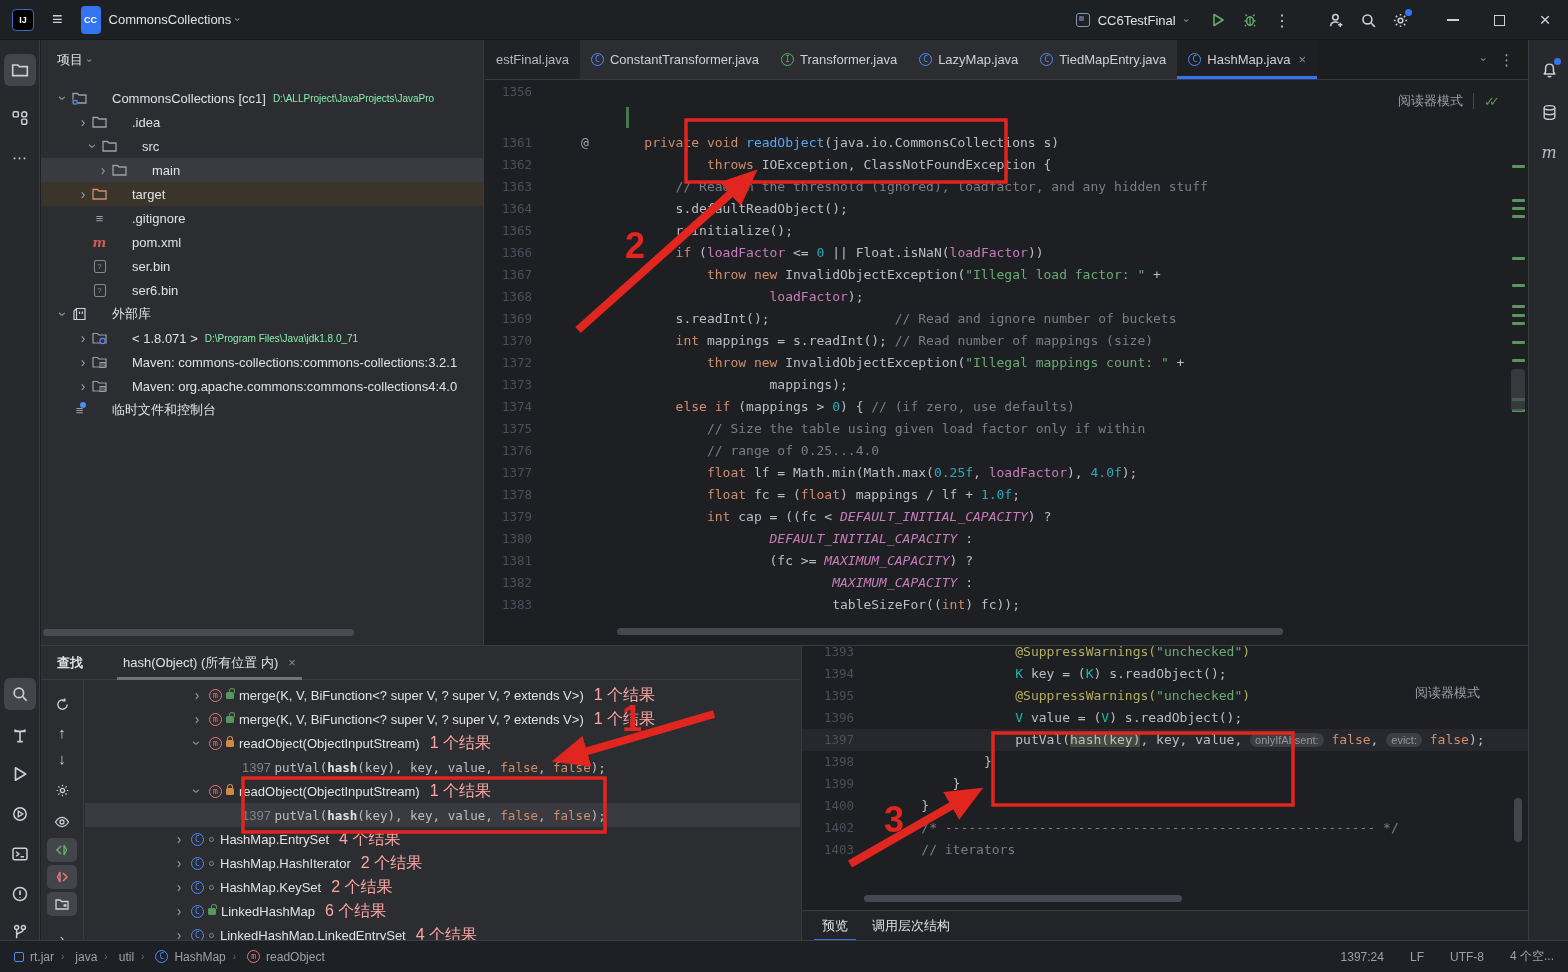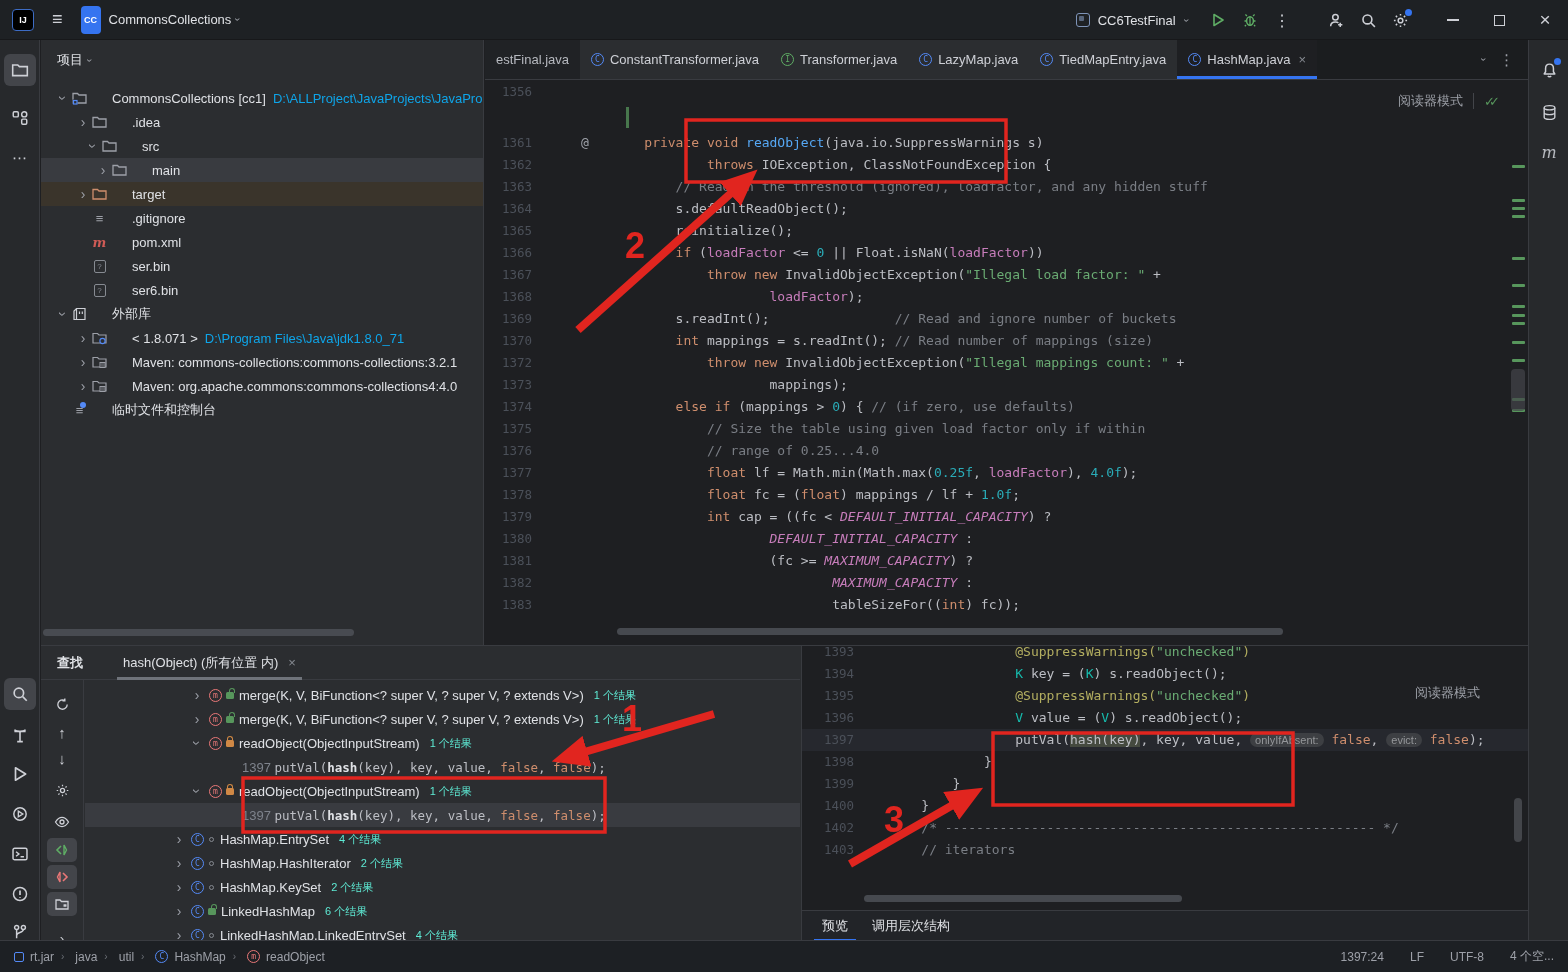--- a/index.html
+++ b/index.html
@@ -38,21 +38,21 @@
 
   
   .projpanel{position:absolute;left:41px;top:40px;width:443px;height:605px;background:var(--bg-panel);border-right:1px solid var(--border);overflow:hidden}
   .pp-head{height:40px;display:flex;align-items:center;padding-left:16px;font-size:13px;color:var(--text)}
   .tree{position:absolute;left:0;top:46px;width:443px}
   .trow{height:24px;display:flex;align-items:center;font-size:13px;white-space:nowrap;overflow:hidden}
   .trow.sel{background:#393b40}
   .trow.tint{background:#3a342b}
   .tchev{color:#9da0a8;font-size:14px;width:16px;text-align:center;flex:none}
   .tchev.open{transform:rotate(90deg)}
-  .tpath{color:#0ea5e9;margin-left:7px;font-size:13px}
+  .tpath{color:#86efac;margin-left:7px;font-size:10px}
   .tlabel{margin-left:24px;color:var(--text)}
   .ticon{flex:none;width:17px;height:16px;position:relative;display:flex;align-items:center;justify-content:center}
   .hsb{position:absolute;height:7px;border-radius:4px;background:#4e5157;opacity:.85}
 
   
   .tabbar{position:absolute;left:485px;top:40px;width:1043px;height:40px;background:#1b1d1f;border-bottom:1px solid var(--border);display:flex;align-items:stretch}
   .etab{display:flex;align-items:center;padding:0 11px;font-size:13px;color:#ced0d6;background:var(--bg-panel);position:relative;white-space:nowrap}
   .etab.first{background:#202225;color:#b6b9bf}
   .etab.active{background:#1e1f22}
   .etab.active::after{content:'';position:absolute;left:0;right:0;bottom:0;height:3px;background:var(--accent)}
@@ -93,21 +93,21 @@
   .findtitle{font-size:13px;font-weight:bold;color:var(--text);margin-left:16px}
   .findtab{margin-left:40px;font-size:13px;color:var(--text);position:relative;height:34px;display:flex;align-items:center}
   .findtab::after{content:'';position:absolute;left:-6px;right:-6px;bottom:0;height:3px;background:#6f737a}
   .findtab .close{margin-left:10px;color:#868a91}
   .ftoolbar{position:absolute;left:0;top:34px;width:43px;height:261px;border-right:1px solid var(--border)}
   .fti{position:absolute;left:6px;width:30px;height:24px;display:flex;align-items:center;justify-content:center;color:#ced0d6;font-size:15px;border-radius:5px}
   .fti.tog{background:#43454a}
   .findtree{position:absolute;left:44px;top:37px;width:715px;height:258px;overflow:hidden;font-size:13px}
   .fr{height:24px;display:flex;align-items:center;white-space:pre}
   .fr.sel{background:#393b40}
-  .fr .cnt{color:#5eead4;margin-left:10px;font-size:11px}
+  .fr .cnt{color:#fca5a5;margin-left:10px;font-size:16px}
   .fr .flabel{color:var(--text)}
   .rn{color:#7e838c}.rp{color:#bcbec4;font-family:"DejaVu Sans Mono","Liberation Mono",monospace;font-size:12.5px}
   .rb{color:#dfe1e5;font-weight:bold;font-family:"DejaVu Sans Mono","Liberation Mono",monospace;font-size:12.5px}
   .rk{color:#cf8e6d;font-family:"DejaVu Sans Mono","Liberation Mono",monospace;font-size:12.5px}
   .lk{width:8px;height:7px;border-radius:1.5px;display:inline-block;position:relative;margin:0 5px 0 4px;flex:none}
   .lk::before{content:'';position:absolute;top:-4px;left:1px;width:4px;height:4px;border:1.4px solid;border-bottom:none;border-radius:3px 3px 0 0}
   .lk-g{background:#57965c}.lk-g::before{border-color:#57965c;left:3px}
   .lk-o{background:#d08845}.lk-o::before{border-color:#d08845}
   .mdot{width:5px;height:5px;border:1px solid #868a91;border-radius:50%;display:inline-block;margin:0 6px 0 5px;flex:none}
 
@@ -423,21 +423,21 @@
       </div>
       <div class="tabbar-end">
         <span class="tchevdn" style="margin-right:14px">›</span>
         <span style="font-size:15px;margin-right:14px">⋮</span>
       </div>
     </div>
 
   <div class="codearea" id="maincode">
       <div class="cl"><span class="ln">1356</span><span class="code"></span></div>
       <div class="docline"><span class="bar"></span></div>
-      <div class="cl"><span class="ln">1361</span><span class="gut">@</span><span class="code"><span class="sk">    private void </span><span class="smd">readObject</span><span class="spl">(java.io.SuppressWarnings s)</span></span></div>
+      <div class="cl"><span class="ln">1361</span><span class="gut">@</span><span class="code"><span class="sk">    private void </span><span class="smd">readObject</span><span class="spl">(java.io.CommonsCollections s)</span></span></div>
       <div class="cl"><span class="ln">1362</span><span class="code"><span class="spl">            </span><span class="sk">throws</span><span class="spl"> IOException, ClassNotFoundException {</span></span></div>
       <div class="cl"><span class="ln">1363</span><span class="code"><span class="scm">        // Read in the threshold (ignored), loadfactor, and any hidden stuff</span></span></div>
       <div class="cl"><span class="ln">1364</span><span class="code"><span class="spl">        s.defaultReadObject();</span></span></div>
       <div class="cl"><span class="ln">1365</span><span class="code"><span class="spl">        reinitialize();</span></span></div>
       <div class="cl"><span class="ln">1366</span><span class="code"><span class="sk">        if</span><span class="spl"> (</span><span class="sfd">loadFactor</span><span class="spl"> &lt;= </span><span class="snm">0</span><span class="spl"> || Float.</span><span class="sit spl">isNaN</span><span class="spl">(</span><span class="sfd">loadFactor</span><span class="spl">))</span></span></div>
       <div class="cl"><span class="ln">1367</span><span class="code"><span class="spl">            </span><span class="sk">throw new</span><span class="spl"> InvalidObjectException(</span><span class="sst">"Illegal load factor: "</span><span class="spl"> +</span></span></div>
       <div class="cl"><span class="ln">1368</span><span class="code"><span class="spl">                    </span><span class="sfd">loadFactor</span><span class="spl">);</span></span></div>
       <div class="cl"><span class="ln">1369</span><span class="code"><span class="spl">        s.readInt();                </span><span class="scm">// Read and ignore number of buckets</span></span></div>
       <div class="cl"><span class="ln">1370</span><span class="code"><span class="sk">        int</span><span class="spl"> mappings = s.readInt(); </span><span class="scm">// Read number of mappings (size)</span></span></div>
       <div class="cl"><span class="ln">1372</span><span class="code"><span class="spl">            </span><span class="sk">throw new</span><span class="spl"> InvalidObjectException(</span><span class="sst">"Illegal mappings count: "</span><span class="spl"> +</span></span></div>

